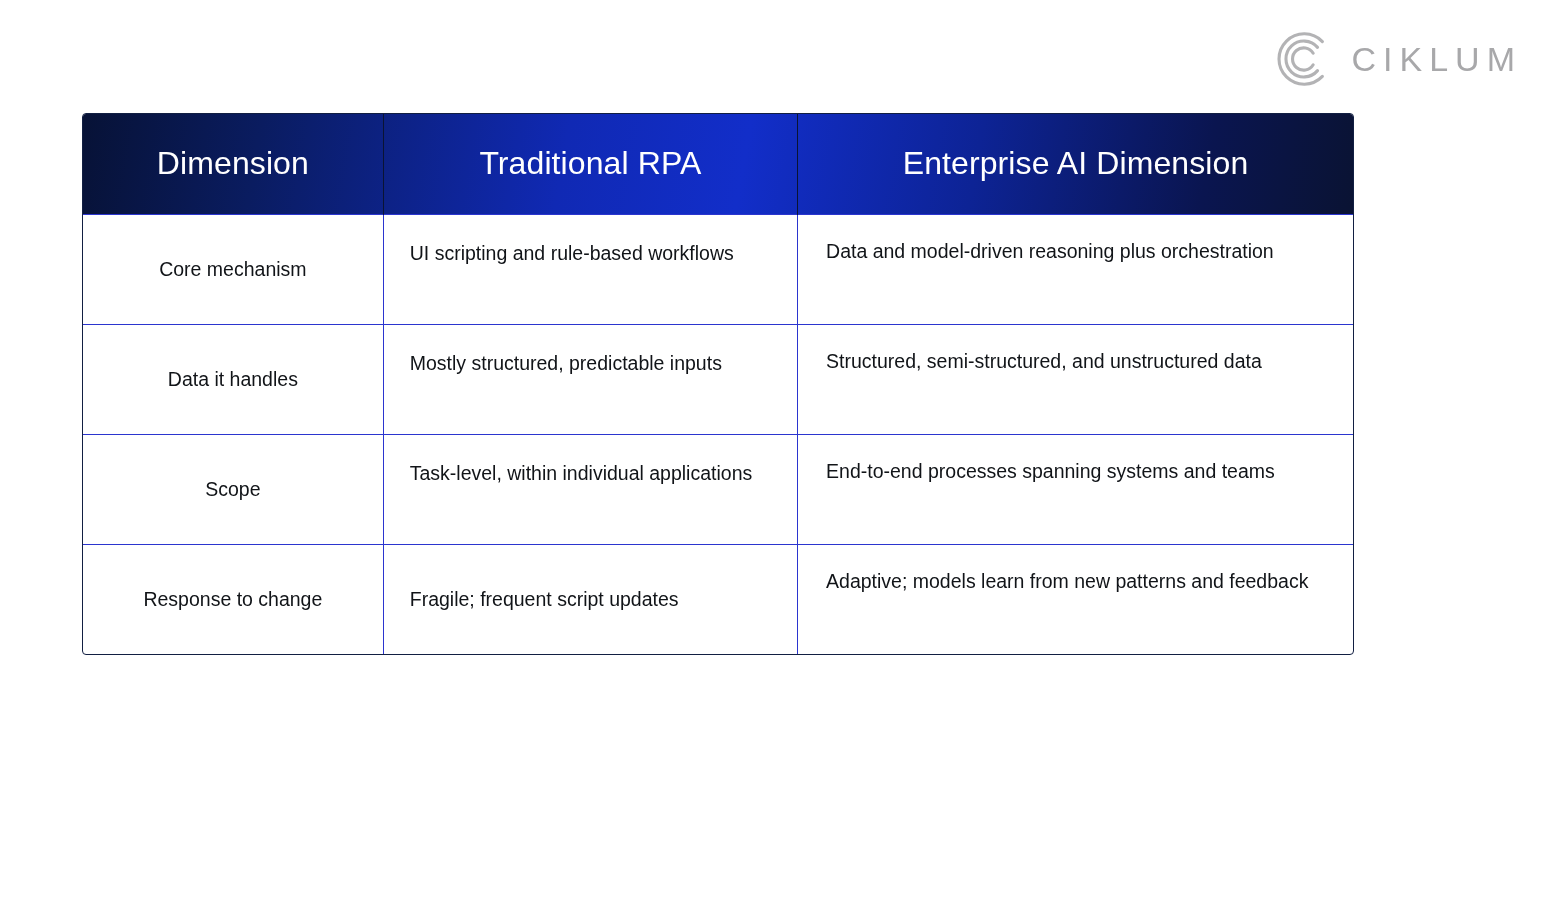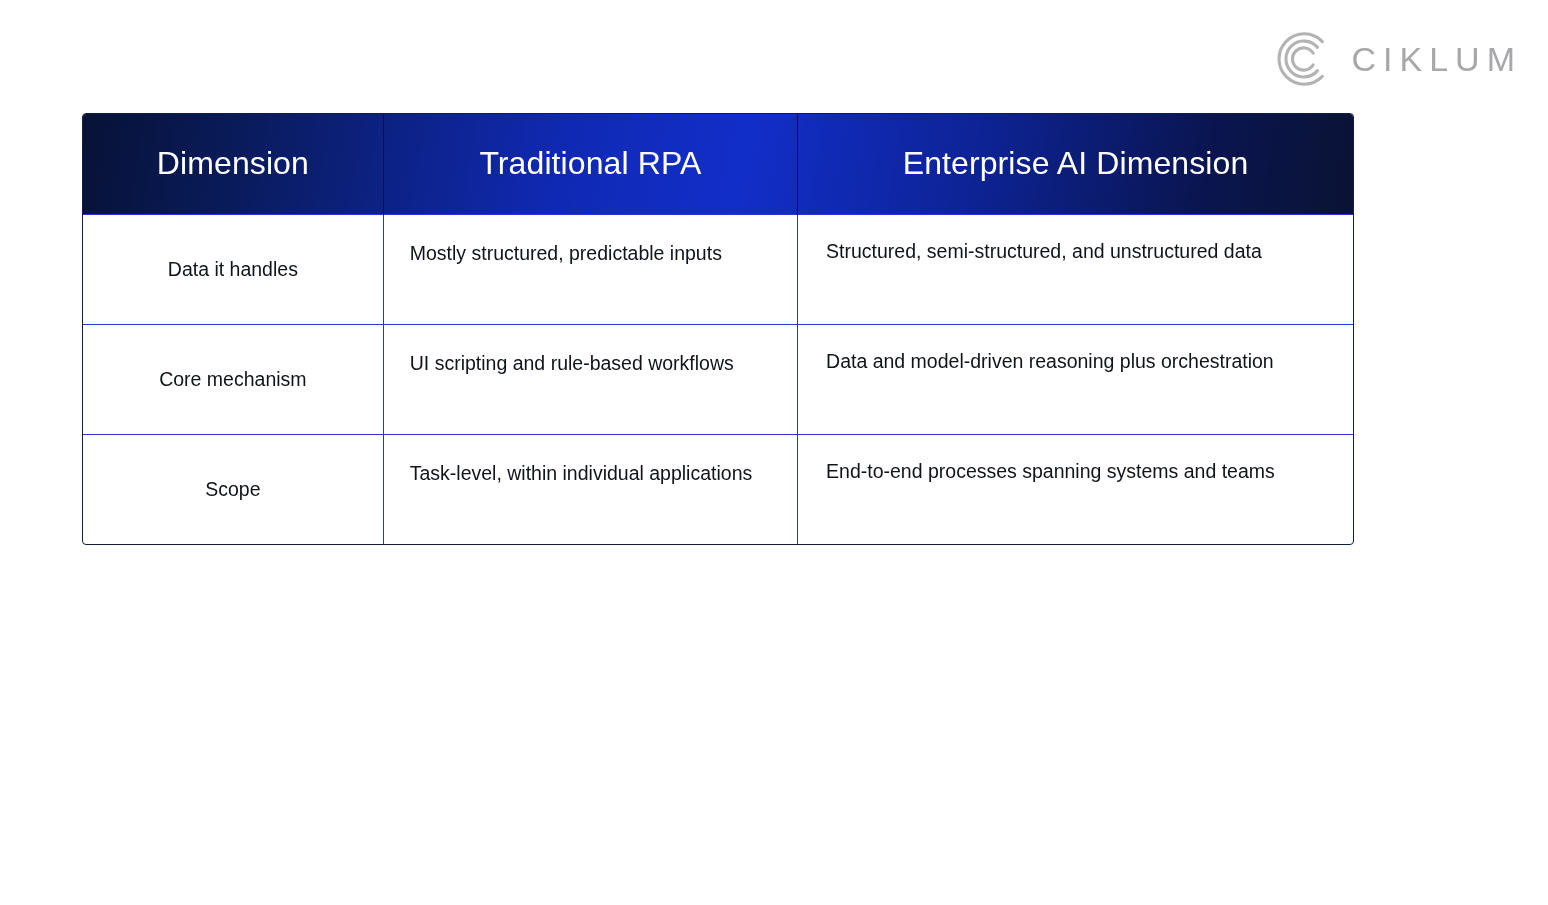--- a/index.html
+++ b/index.html
@@ -136,29 +136,34 @@
     </colgroup>
     <thead>
       <tr>
         <th>Dimension</th>
         <th>Traditional RPA</th>
         <th>Enterprise AI Dimension</th>
       </tr>
     </thead>
     <tbody>
       <tr>
+        <td class="dim">Core mechanism</td>
+        <td class="col-b">UI scripting and rule-based workflows</td>
+        <td class="col-c">Data and model-driven reasoning plus orchestration</td>
+      </tr>
+      <tr>
         <td class="dim">Data it handles</td>
         <td class="col-b">Mostly structured, predictable inputs</td>
         <td class="col-c">Structured, semi-structured, and unstructured data</td>
-      </tr>
-      <tr>
-        <td class="dim">Core mechanism</td>
-        <td class="col-b">UI scripting and rule-based workflows</td>
-        <td class="col-c">Data and model-driven reasoning plus orchestration</td>
       </tr>
       <tr>
         <td class="dim">Scope</td>
         <td class="col-b">Task-level, within individual applications</td>
         <td class="col-c">End-to-end processes spanning systems and teams</td>
       </tr>
+      <tr>
+        <td class="dim">Response to change</td>
+        <td class="col-b mid">Fragile; frequent script updates</td>
+        <td class="col-c">Adaptive; models learn from new patterns and feedback</td>
+      </tr>
     </tbody>
   </table>
 </div>
 
 </body></html>

